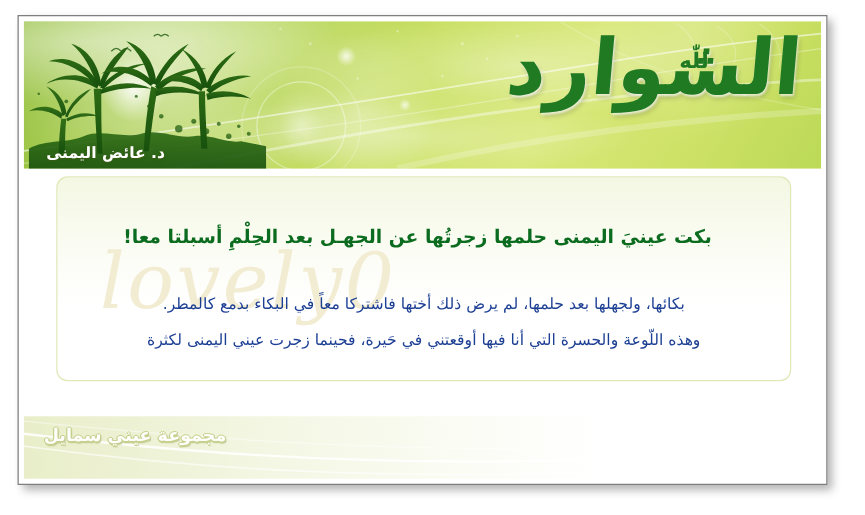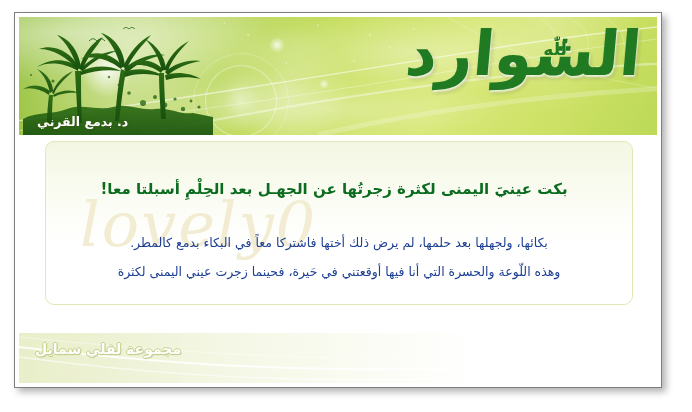--- a/index.html
+++ b/index.html
@@ -362,47 +362,47 @@
           <path d="M100,6 C102,4 104,4 106,6"></path>
           <path d="M106,6 C108,4 110,4 112,6"></path>
         </g>
       </svg>
 
       <div class="banner-title">
         <div class="title-glyph">الشوارد</div>
         <div class="title-tashkeel">للّٰه</div>
       </div>
 
-      <div class="author">د. بدمع القرني</div>
+      <div class="author">د. عائض اليمنى</div>
     </div>
 
     <div class="body-area">
       <div class="content-box">
 
         <div class="watermark">lovely0</div>
 
         <div class="verse">
-          <span class="hemistich-b">بكت عينيَ اليمنى لكثرة زجرتُها</span>
+          <span class="hemistich-b">بكت عينيَ اليمنى حلمها زجرتُها</span>
           <span class="hemistich-a">عن الجهـل بعد الحِلْمِ أسبلتا معا!</span>
         </div>
 
         <div class="para">
           <span class="para-line">بكائها، ولجهلها بعد حلمها، لم يرض ذلك أختها فاشتركا معاً في البكاء بدمع كالمطر.</span>
           <span class="para-line">وهذه اللّوعة والحسرة التي أنا فيها أوقعتني في حَيرة، فحينما زجرت عيني اليمنى لكثرة</span>
         </div>
 
       </div>
     </div>
 
     <div class="footer">
       <svg class="footer-wave" viewBox="0 0 640 60" preserveAspectRatio="none">
         <path d="M0,14 C120,28 240,38 400,36 C500,35 580,30 640,26" fill="none" stroke="rgba(255,255,255,0.85)" stroke-width="2"></path>
         <path d="M0,24 C120,40 250,50 420,46 C520,44 590,40 640,36" fill="none" stroke="rgba(255,255,255,0.6)" stroke-width="1.4"></path>
         <path d="M0,4 C140,18 280,28 440,26 C530,25 595,22 640,19" fill="none" stroke="rgba(255,255,255,0.45)" stroke-width="1"></path>
       </svg>
 
       <div class="footer-brand">
-        <div class="brand-ar">مجموعة لفلي سمايل</div>
+        <div class="brand-ar">مجموعة عيني سمايل</div>
       </div>
     </div>
 
   </div>
 </div>
 
 </body></html>

